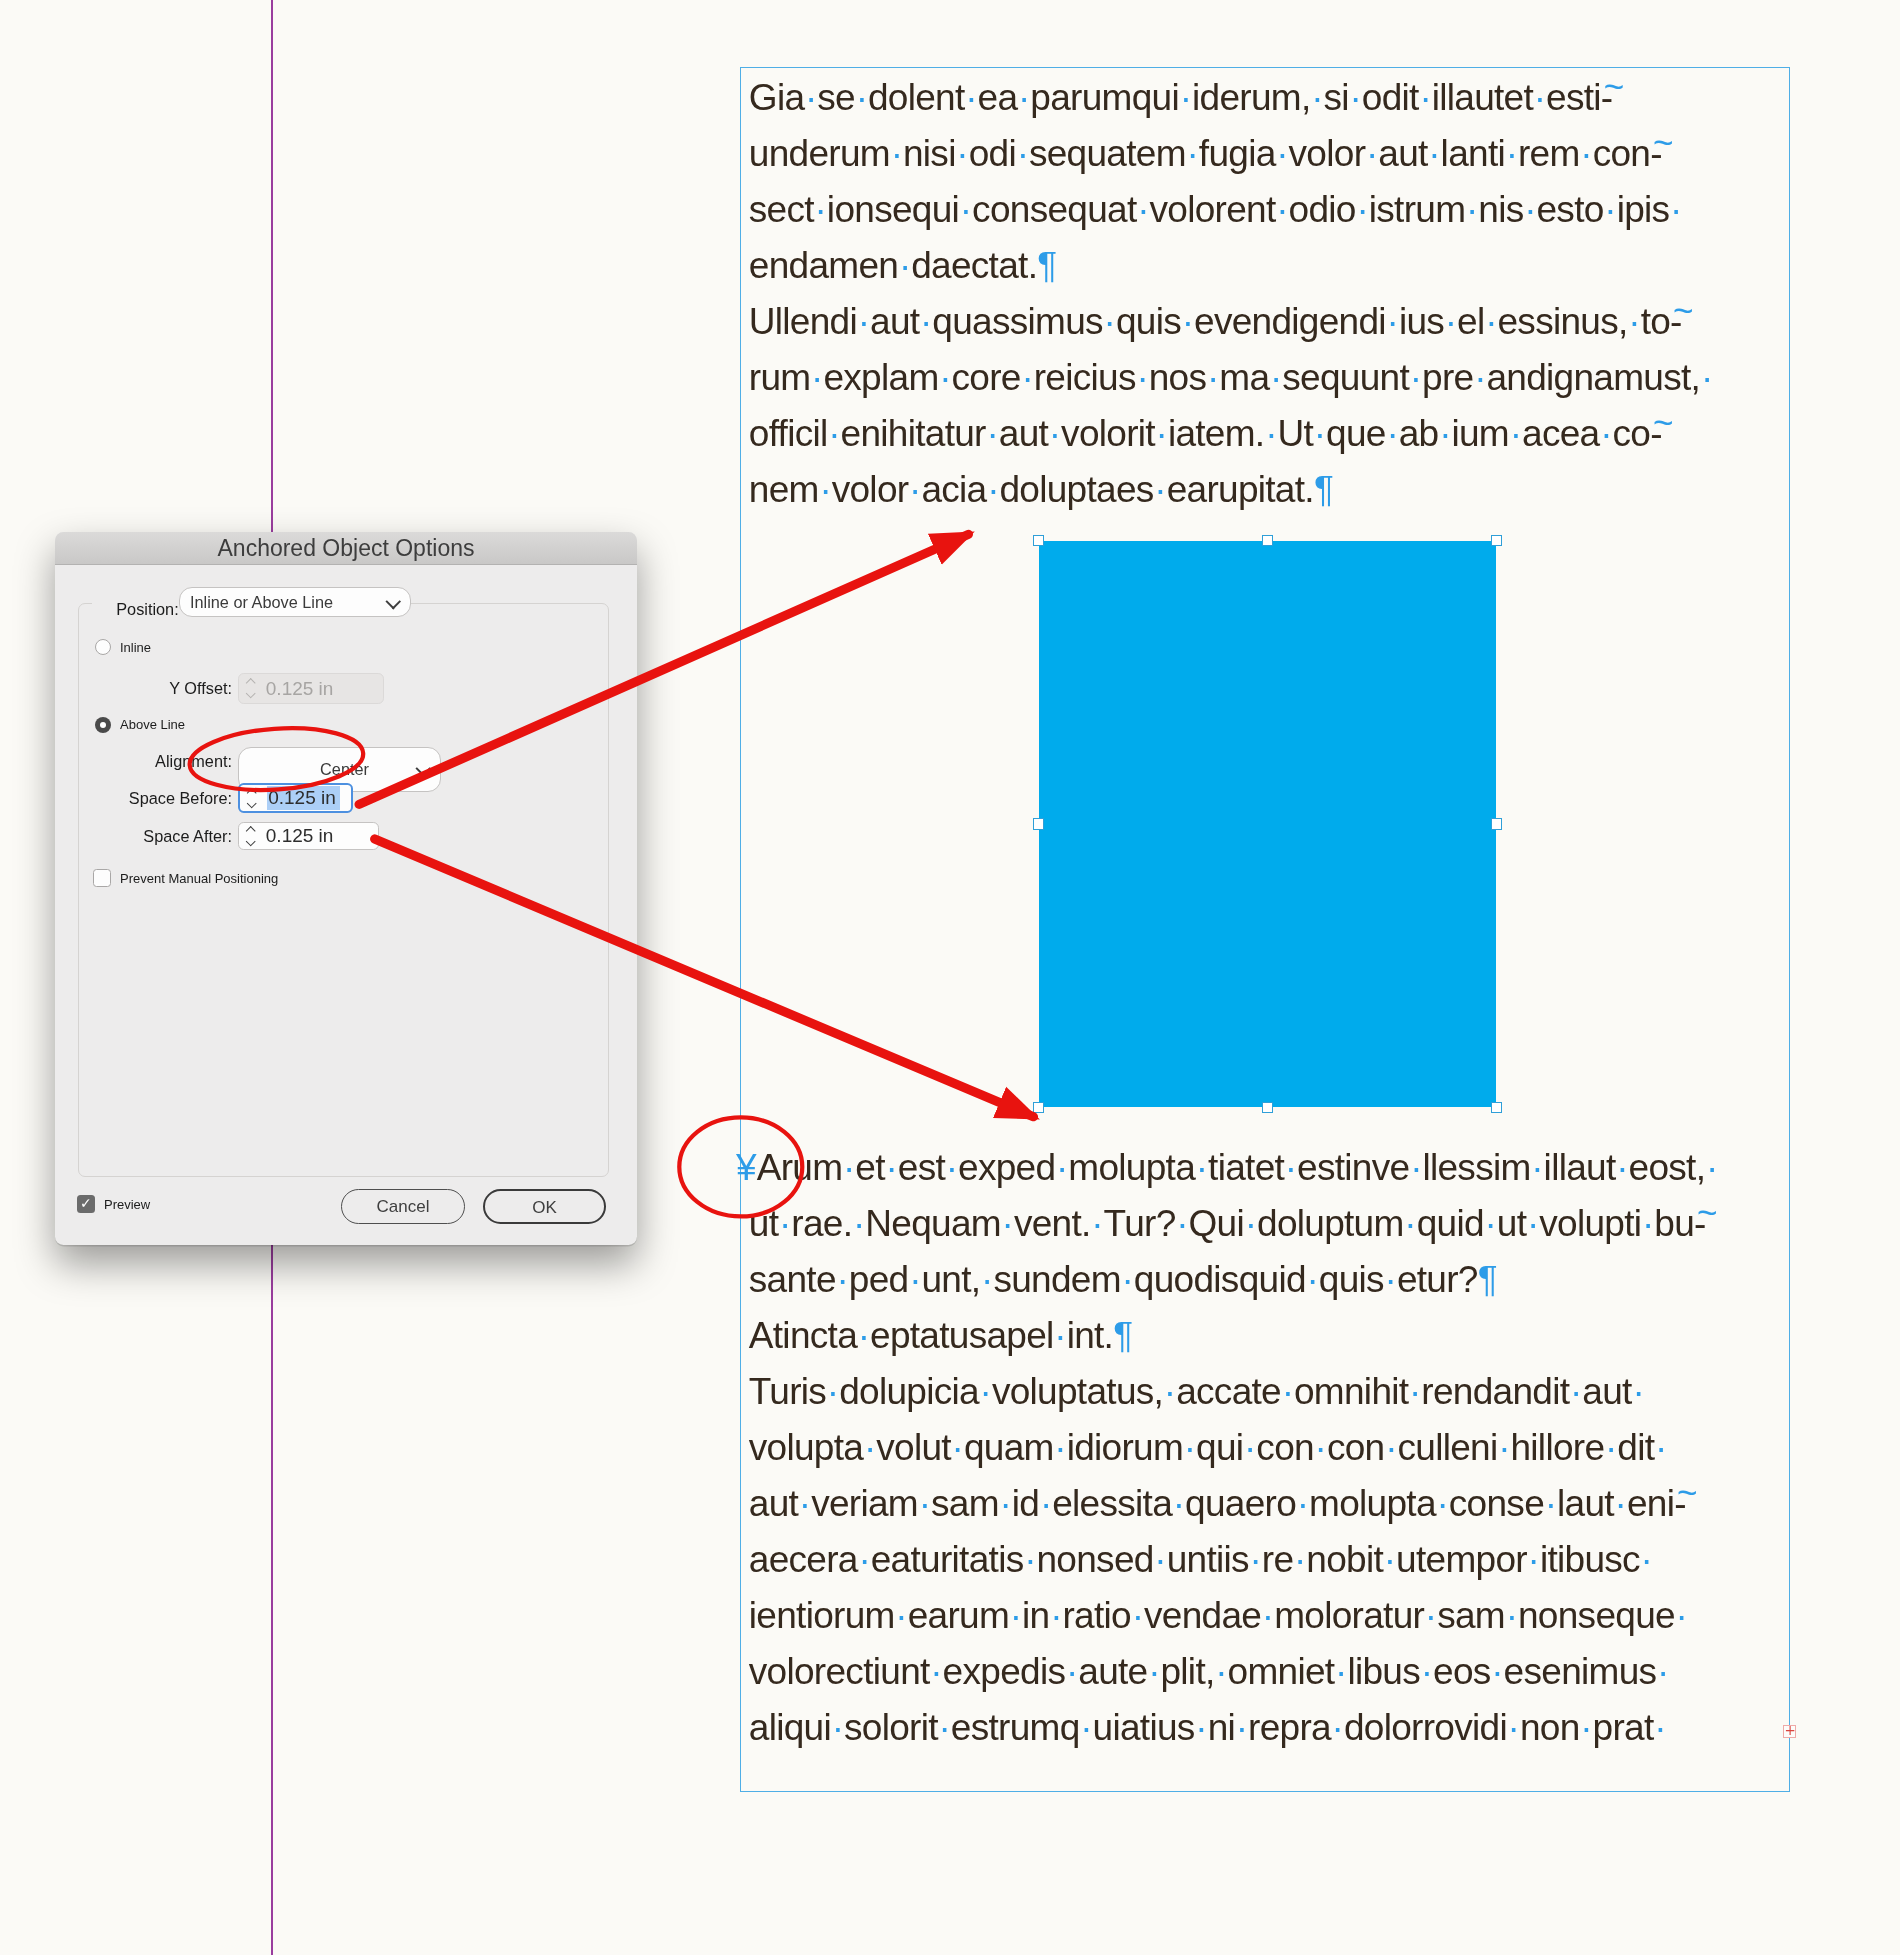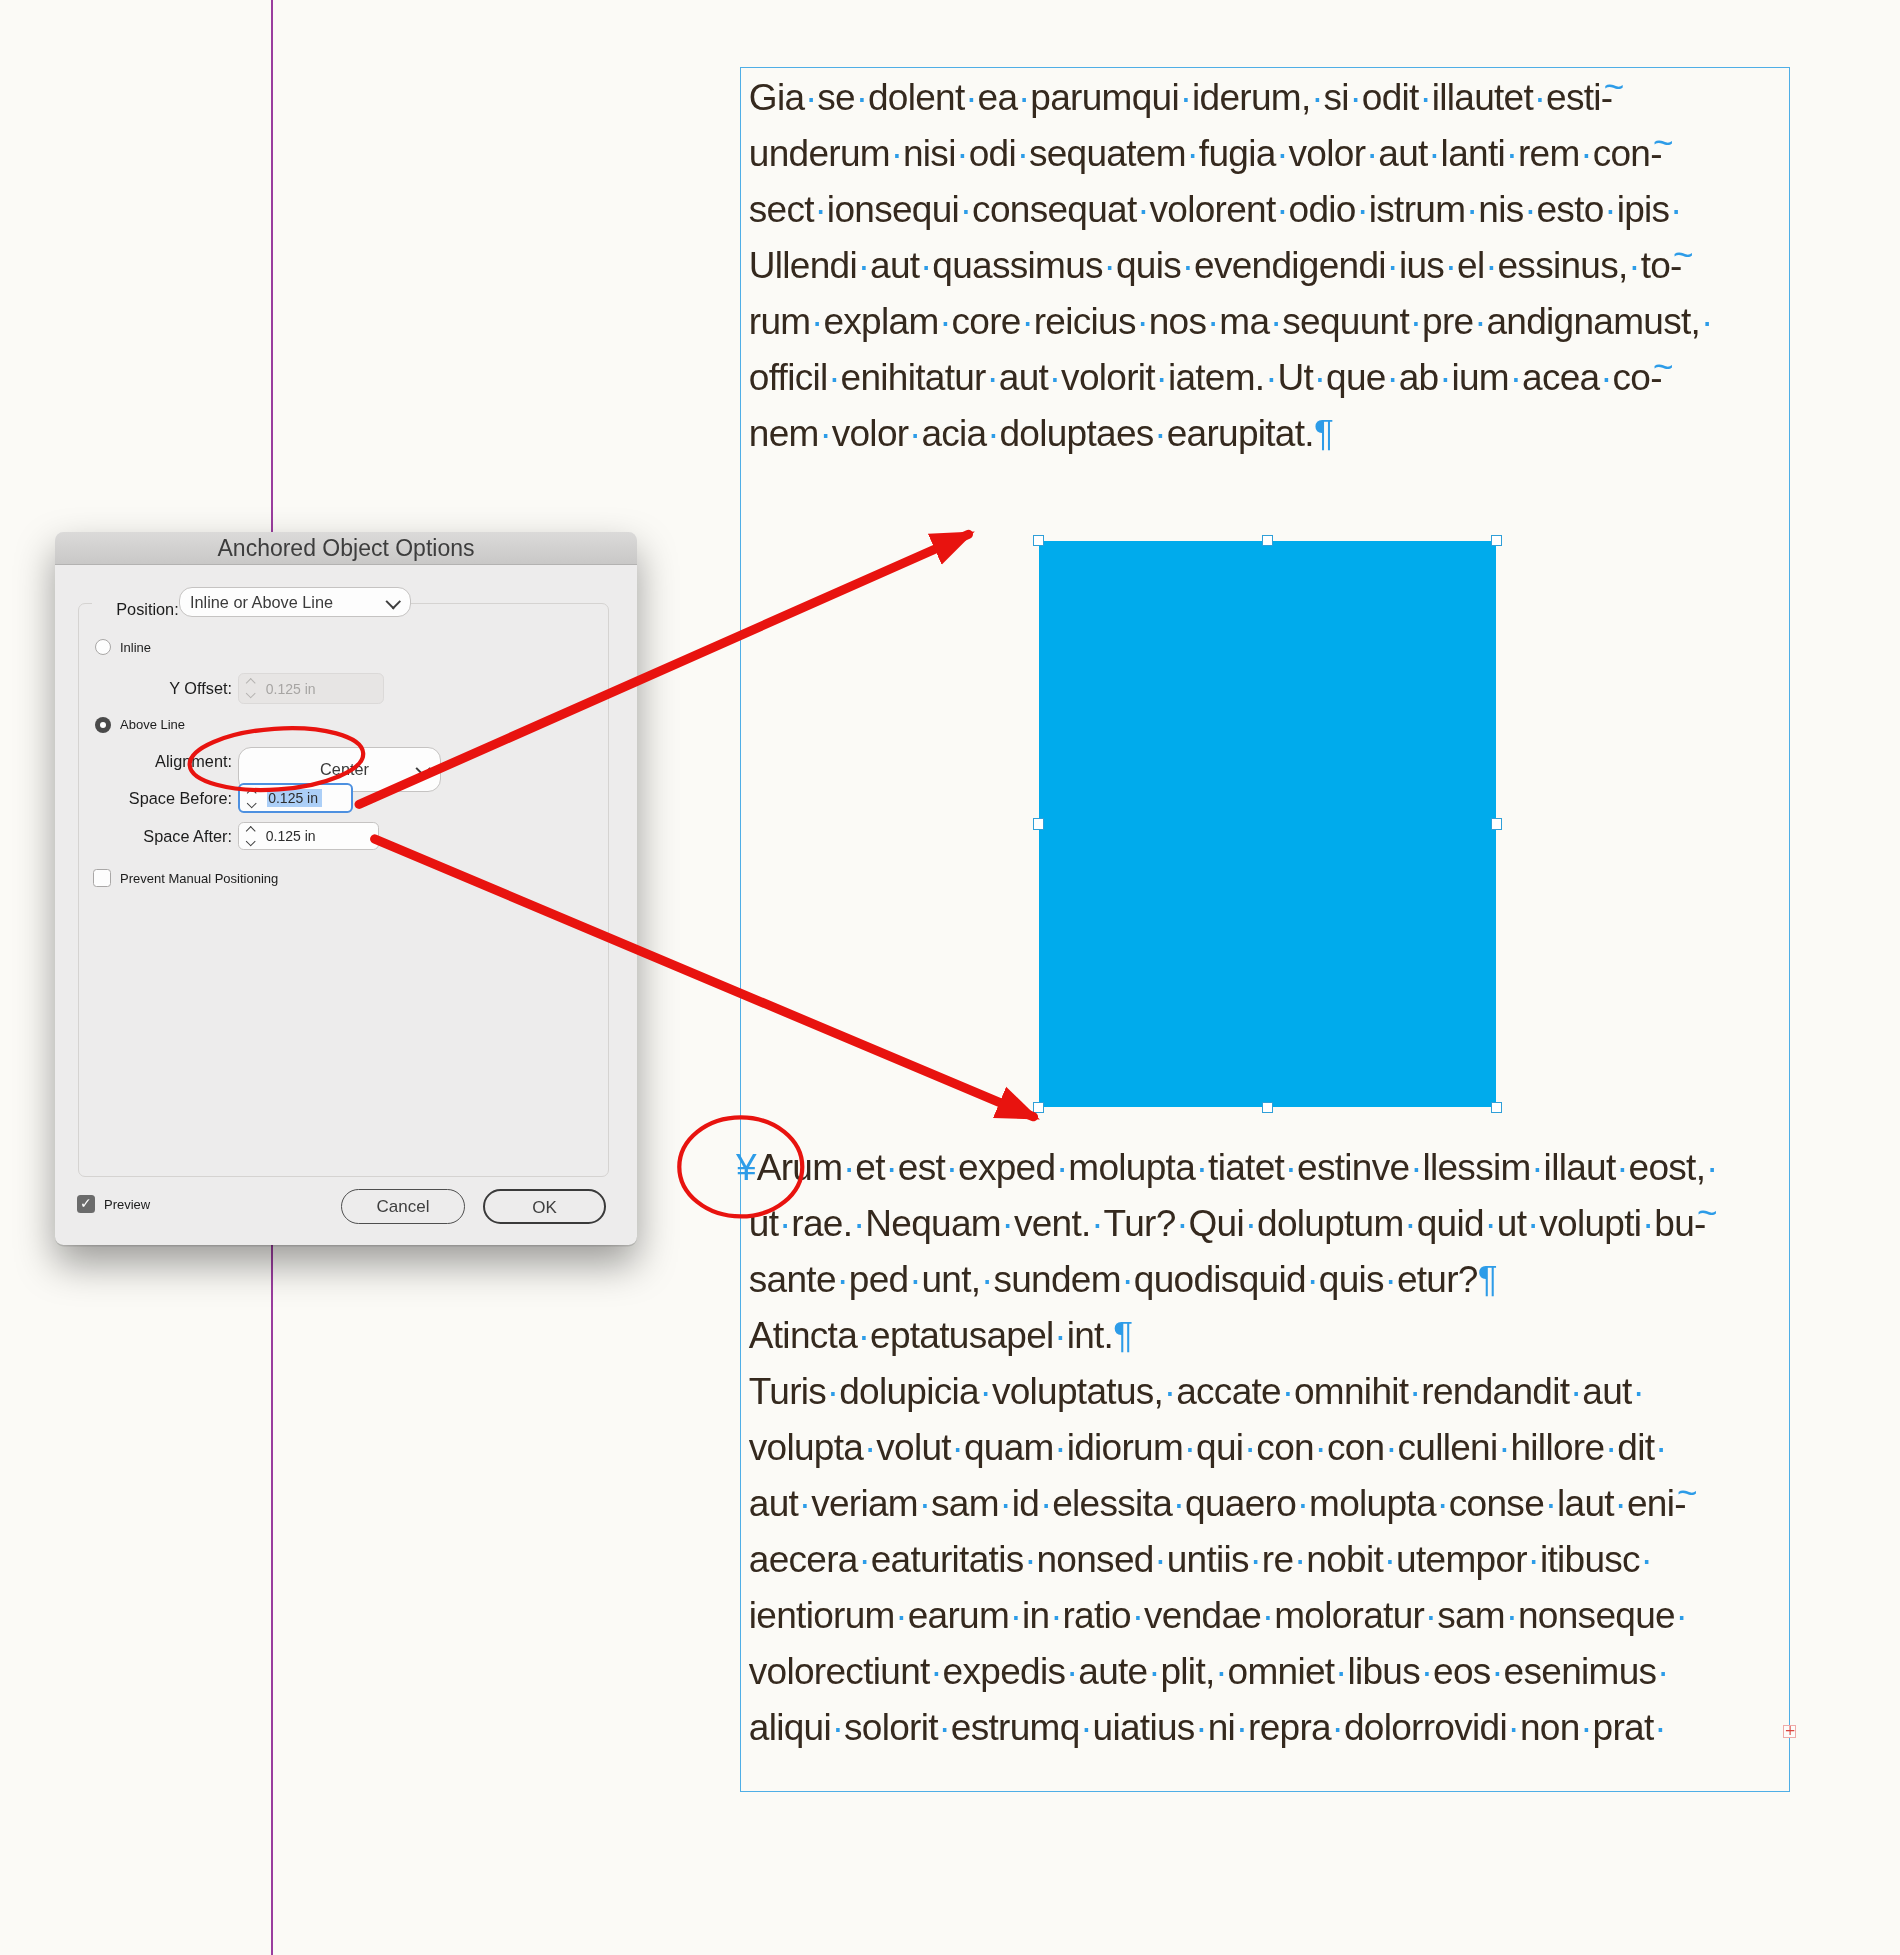--- a/index.html
+++ b/index.html
@@ -54,21 +54,21 @@
     border:1.4px solid #d5d3d1;border-radius:7px;}
   .dlabel{position:absolute;font-size:16.3px;color:#1c1c1c;text-align:right;height:21px;line-height:21px;}
   .masked{background:#edecec;padding:0 5.7px;margin-top:8px;}
   .ilabel{position:absolute;font-size:13px;color:#1c1c1c;height:21px;line-height:21px;}
 
   .dropdown{position:absolute;background:#fdfdfd;border:1.4px solid #c5c3c2;border-radius:13px;
     font-size:16.3px;color:#3a3a3a;display:flex;align-items:center;padding-left:10px;box-sizing:border-box;}
   .chev{position:absolute;right:11.3px;top:50%;width:8.5px;height:8.5px;margin-top:-6.4px;
     border-right:2.1px solid #3e3e3e;border-bottom:2.1px solid #3e3e3e;transform:rotate(45deg);}
 
-  .stepfield{position:absolute;display:flex;box-sizing:border-box;border-radius:5.7px;font-size:14px;}
+  .stepfield{position:absolute;display:flex;box-sizing:border-box;border-radius:5.7px;font-size:19px;}
   .stepper{width:22.6px;display:flex;flex-direction:column;align-items:center;justify-content:center;gap:3.5px;flex:none;}
   .chev-up,.chev-dn{width:6.4px;height:6.4px;border-right:1.8px solid #3e3e3e;border-bottom:1.8px solid #3e3e3e;}
   .chev-up{transform:rotate(-135deg);margin-top:2.1px;}
   .chev-dn{transform:rotate(45deg);margin-bottom:2.1px;}
   .fieldval{flex:1;display:flex;align-items:center;padding-left:4.2px;color:#2d2d2d;}
 
   .sf-disabled{background:#e7e5e4;border:1.4px solid #dbd9d8;}
   .sf-disabled .fieldval{color:#a7a5a3;}
   .sf-disabled .chev-up,.sf-disabled .chev-dn{border-color:#b5b3b1;}
   .sf-normal{background:#fdfdfd;border:1.4px solid #c5c3c2;}
@@ -95,20 +95,21 @@
 </head>
 <body>
 
 <div class="guide-v"></div>
 
 <div class="text-frame">
   <div class="para" id="para-0" style="top:2.1px;">
       <div class="line">Gia<span class="sp">·</span>se<span class="sp">·</span>dolent<span class="sp">·</span>ea<span class="sp">·</span>parumqui<span class="sp">·</span>iderum,<span class="sp">·</span>si<span class="sp">·</span>odit<span class="sp">·</span>illautet<span class="sp">·</span>esti<span class="dhy">-<i>~</i></span></div>
       <div class="line">underum<span class="sp">·</span>nisi<span class="sp">·</span>odi<span class="sp">·</span>sequatem<span class="sp">·</span>fugia<span class="sp">·</span>volor<span class="sp">·</span>aut<span class="sp">·</span>lanti<span class="sp">·</span>rem<span class="sp">·</span>con<span class="dhy">-<i>~</i></span></div>
       <div class="line">sect<span class="sp">·</span>ionsequi<span class="sp">·</span>consequat<span class="sp">·</span>volorent<span class="sp">·</span>odio<span class="sp">·</span>istrum<span class="sp">·</span>nis<span class="sp">·</span>esto<span class="sp">·</span>ipis<span class="sp">·</span></div>
+      <div class="line">endamen<span class="sp">·</span>daectat.<span class="pil">¶</span></div>
       <div class="line">Ullendi<span class="sp">·</span>aut<span class="sp">·</span>quassimus<span class="sp">·</span>quis<span class="sp">·</span>evendigendi<span class="sp">·</span>ius<span class="sp">·</span>el<span class="sp">·</span>essinus,<span class="sp">·</span>to<span class="dhy">-<i>~</i></span></div>
       <div class="line">rum<span class="sp">·</span>explam<span class="sp">·</span>core<span class="sp">·</span>reicius<span class="sp">·</span>nos<span class="sp">·</span>ma<span class="sp">·</span>sequunt<span class="sp">·</span>pre<span class="sp">·</span>andignamust,<span class="sp">·</span></div>
       <div class="line">officil<span class="sp">·</span>enihitatur<span class="sp">·</span>aut<span class="sp">·</span>volorit<span class="sp">·</span>iatem.<span class="sp">·</span>Ut<span class="sp">·</span>que<span class="sp">·</span>ab<span class="sp">·</span>ium<span class="sp">·</span>acea<span class="sp">·</span>co<span class="dhy">-<i>~</i></span></div>
       <div class="line">nem<span class="sp">·</span>volor<span class="sp">·</span>acia<span class="sp">·</span>doluptaes<span class="sp">·</span>earupitat.<span class="pil">¶</span></div>
     </div>
 
   <div class="anchored-rect">
     <div class="handle h-tl"></div>
     <div class="handle h-tm"></div>
     <div class="handle h-tr"></div>

